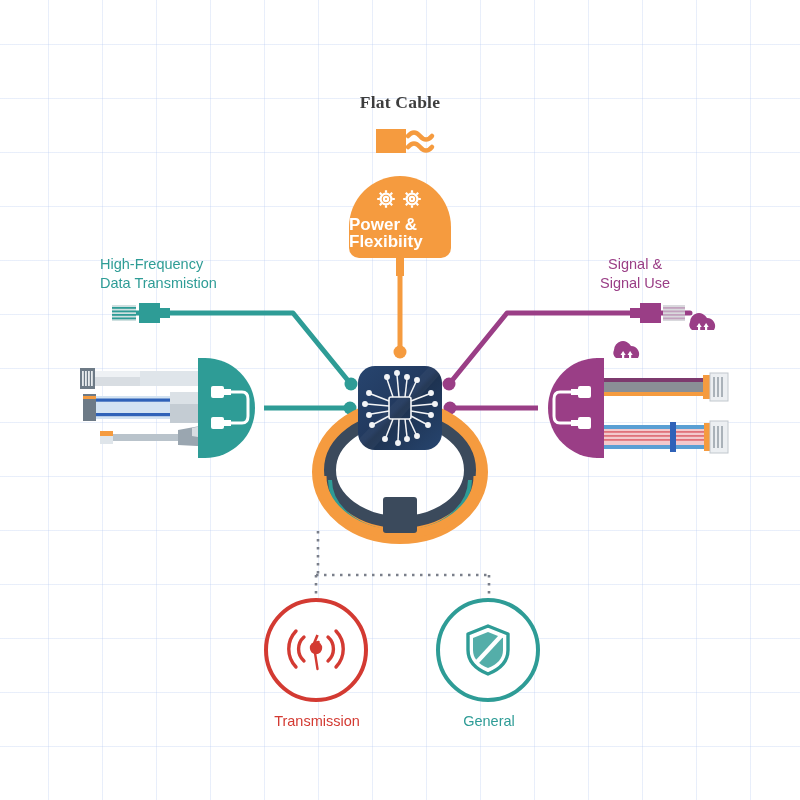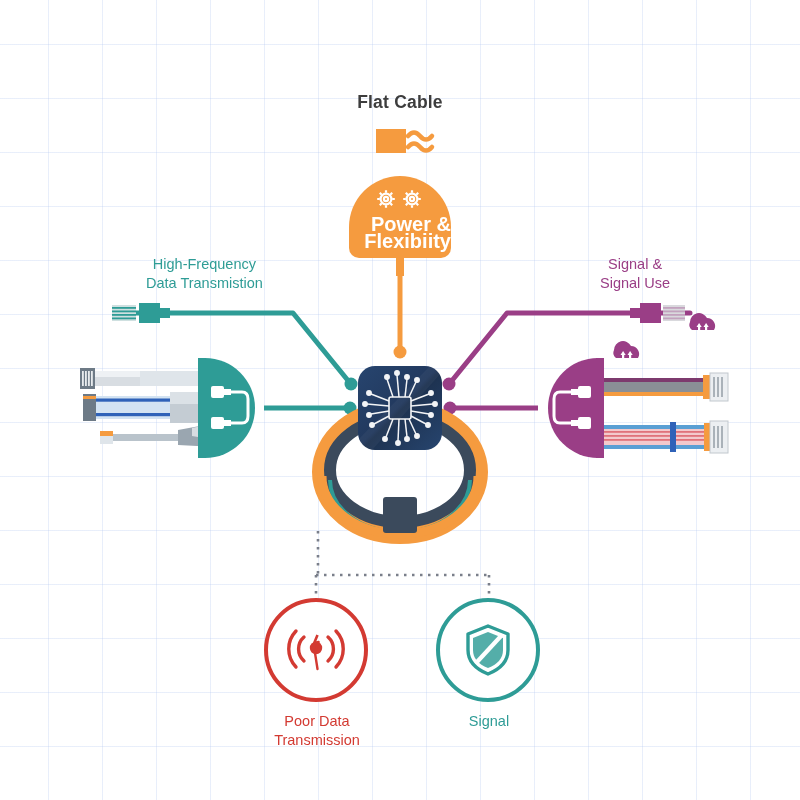--- a/index.html
+++ b/index.html
@@ -24,20 +24,21 @@
   .abs { position: absolute; }
 
   
   #flat-cable-title {
     left: 0; right: 0; top: 92px;
     text-align: center;
     font-size: 17.5px;
     font-weight: bold;
     color: #3d3d3d;
     letter-spacing: 0.2px;
+    font-family: Liberation Serif, serif;
   }
 
   
   #flat-cable-icon { left: 376px; top: 122px; }
 
   
   #power-badge {
     left: 349px; top: 176px;
     width: 102px; height: 82px;
     background: #F59B3F;
@@ -48,40 +49,39 @@
     left: 396px; top: 258px;
     width: 8px; height: 18px;
     background: #F59B3F;
   }
   #power-badge-gears {
     position: absolute; left: 0; top: 10px; width: 100%;
     text-align: center;
   }
   #power-badge-text {
     position: absolute; left: 0; top: 40px; width: 100%;
-    text-align: right;
+    text-align: left;
     color: #ffffff;
-    font-size: 20px;
+    font-size: 17px;
     font-weight: bold;
     line-height: 17px;
   }
   #power-badge-text span { display: block; }
 
   
   .branch-label {
     font-size: 14.5px;
     line-height: 19px;
     font-weight: normal;
     white-space: nowrap;
   }
   #label-left {
     left: 100px; top: 255px;
     color: #2E9C96;
-    text-align: center;
-    margin-left: 46px;
+    text-align: left;
   }
   #label-right {
     left: 600px; top: 255px;
     color: #9A3E86;
     text-align: center;
   }
 
   .outcome-label {
     width: 170px;
     text-align: center;
@@ -420,30 +420,29 @@
           <path d="M9 8 a 26 26 0 0 0 0 36"></path>
           <path d="M49 8 a 26 26 0 0 1 0 36"></path>
         </g>
         <circle cx="29" cy="25" r="6.2" fill="#D33A32"></circle>
         <path d="M30.5 12 l -3.5 8.5 l 4.5 -1.5 l -3 9" fill="none" stroke="#D33A32" stroke-width="2.6" stroke-linejoin="round"></path>
         <path d="M28 30 l 2.5 16" stroke="#D33A32" stroke-width="2.4" stroke-linecap="round"></path>
       </svg>
     </div>
   </div>
   <div class="abs outcome-label" id="label-outcome-left">
-    <div>Poor Data</div>
     <div>Transmission</div>
   </div>
 
   <div class="abs outcome-circle" id="circle-reduced">
     <div class="outcome-icon">
       <svg width="50" height="56" viewBox="0 0 50 56">
         <path d="M25 4 L45 12 L45 28 Q45 44 25 52 Q5 44 5 28 L5 12 Z" fill="none" stroke="#2E9C96" stroke-width="3.4" stroke-linejoin="round"></path>
         <path d="M25 10 L40 16 L40 28 Q40 40 25 46 Q10 40 10 28 L10 16 Z" fill="#2E9C96" opacity="0.82"></path>
         <path d="M14 40 L38 14" stroke="#ffffff" stroke-width="4.2" stroke-linecap="round"></path>
       </svg>
     </div>
   </div>
   <div class="abs outcome-label" id="label-outcome-right">
-    <div>Signal</div>
+    <div>General</div>
   </div>
 
 </div>
 
 </body></html>

